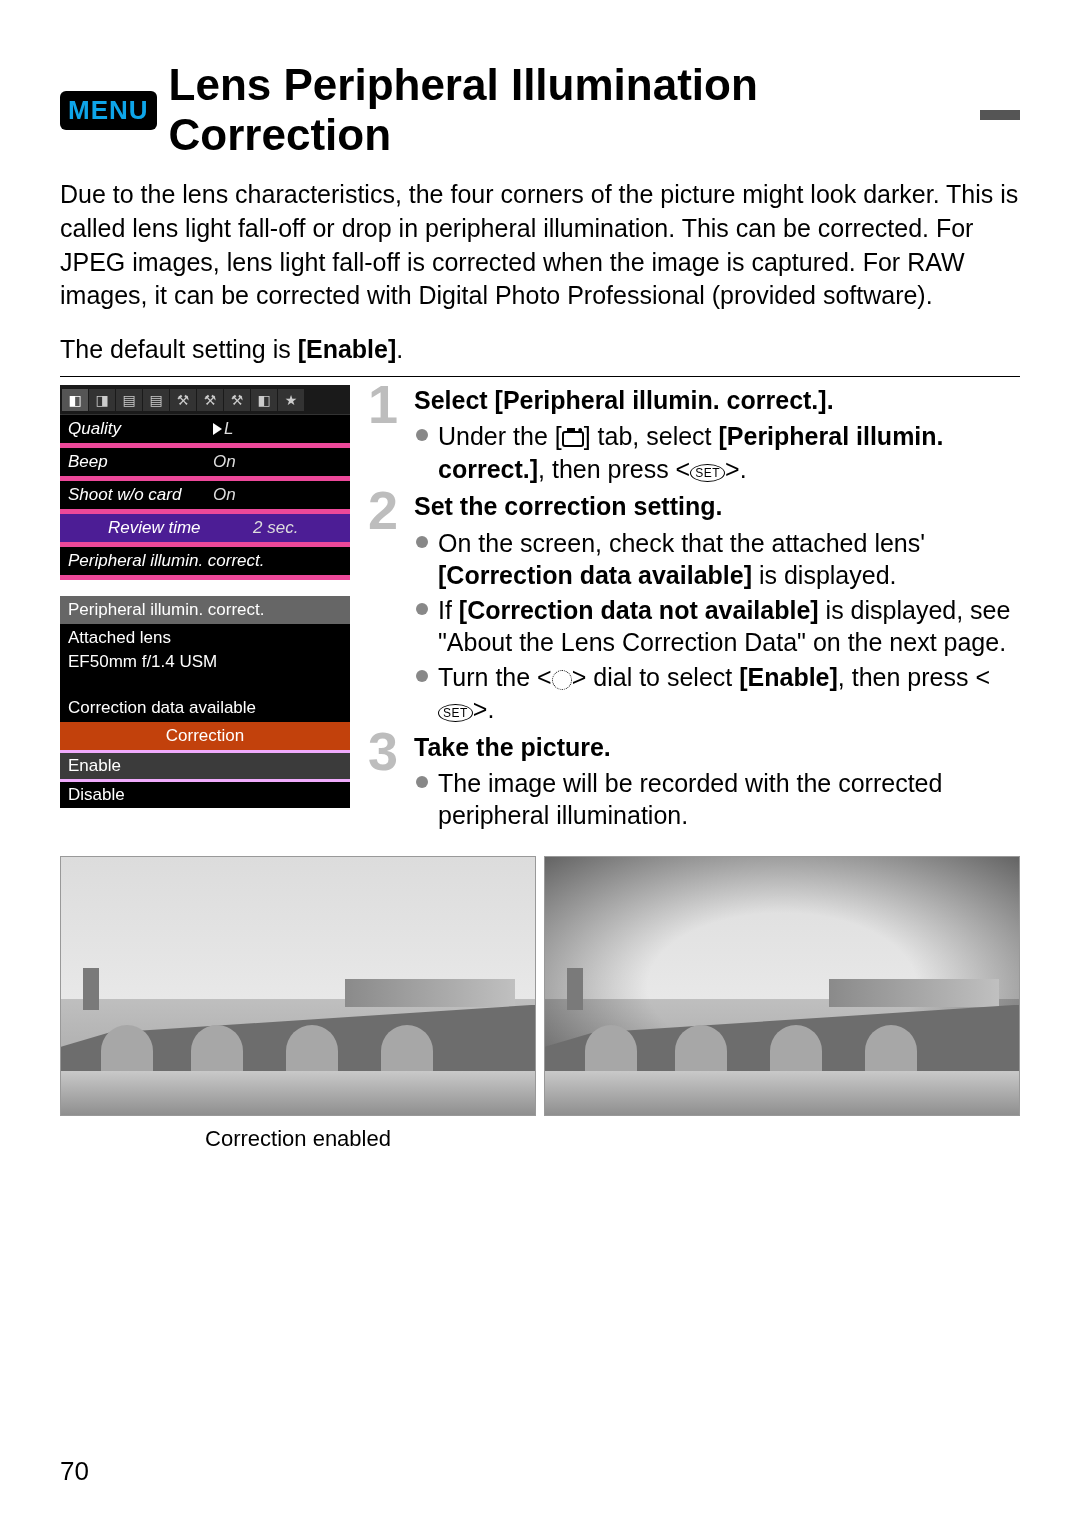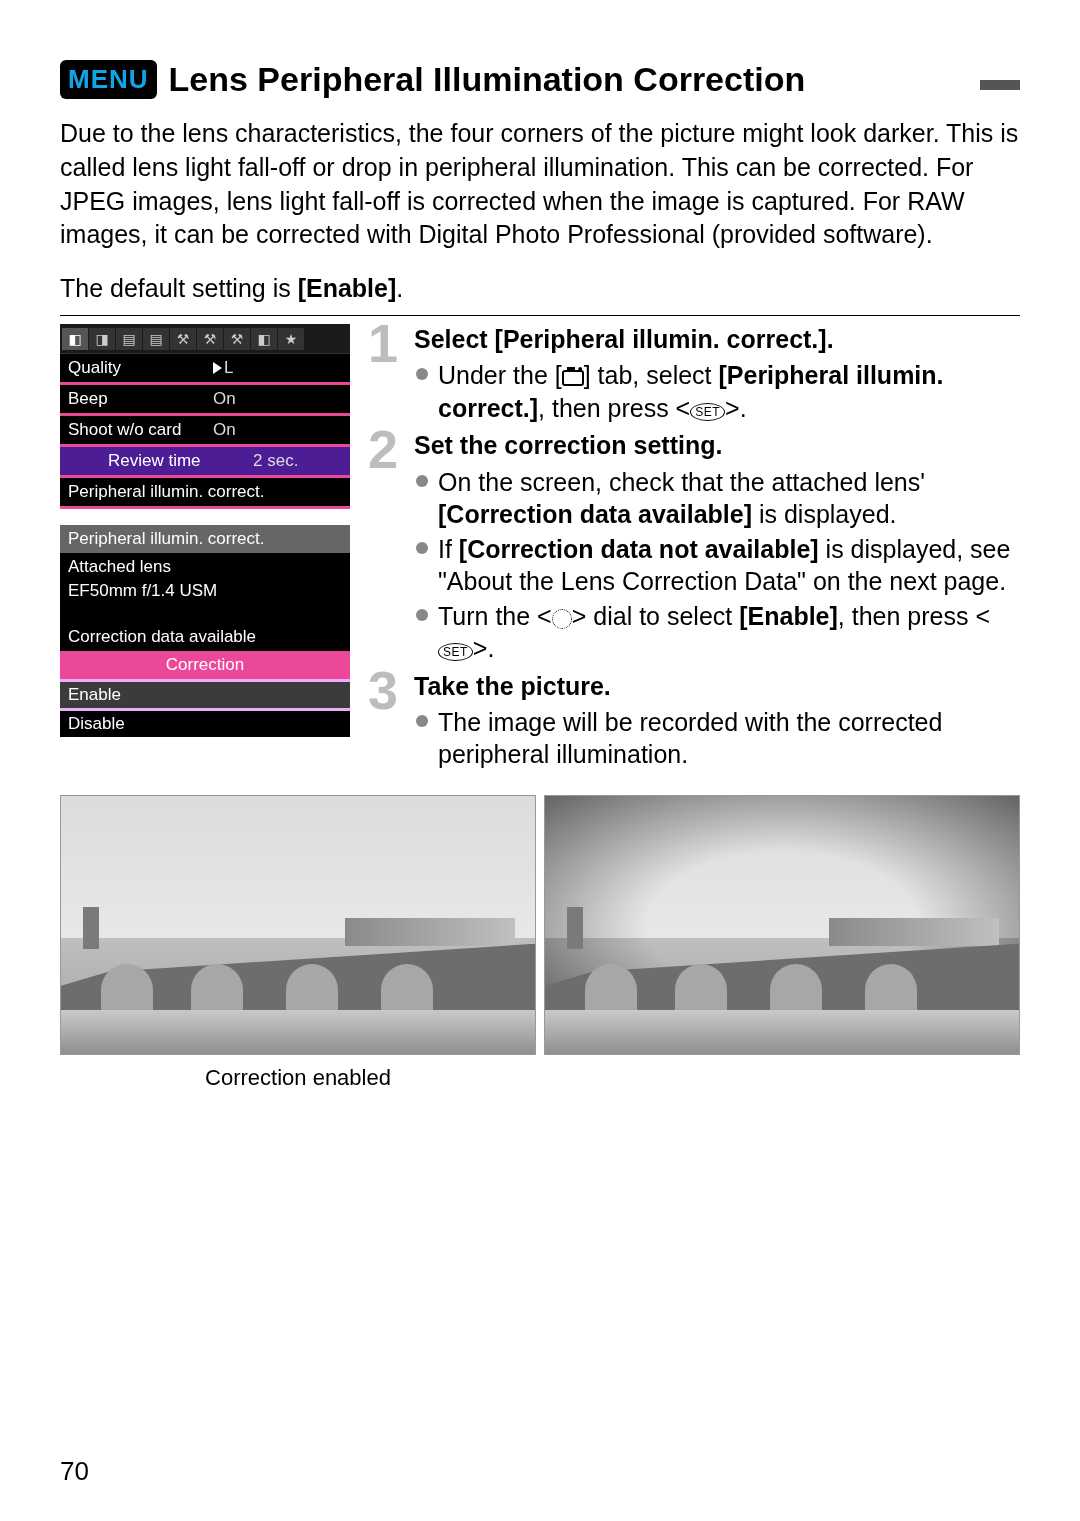--- a/index.html
+++ b/index.html
@@ -21,21 +21,21 @@
     background: #000;
     color: #0ea5e9;
     font-weight: bold;
     padding: 4px 8px;
     border-radius: 6px;
     font-size: 26px;
     letter-spacing: 1px;
     margin-right: 12px;
   }
   .page-title {
-    font-size: 34px;
+    font-size: 44px;
     font-weight: bold;
     flex: 1;
   }
   .title-bar {
     width: 40px;
     height: 10px;
     background: #555;
     margin-left: 16px;
     margin-top: 10px;
   }
@@ -80,40 +80,41 @@
     background:#333;
     font-size:14px;
     text-align:center;
     line-height:22px;
     color:#ccc;
   }
   .tab-icons span.active{ background:#555; color:#fff; }
   .menu-row {
     display: flex;
     padding: 4px 8px;
-    border-bottom: 3px solid #ec4899;
+    border-bottom: 5px solid #ec4899;
+    font-style: italic;
   }
   .menu-row.hl { background: #4c1d95; padding-left: 48px; }
   .menu-row .label { flex: 0 0 145px; }
   .menu-row .value { color: #ddd; }
   .qicon {
     width:0;height:0;
     border-left:9px solid #fff;
     border-top:6px solid transparent;
     border-bottom:6px solid transparent;
     display:inline-block;
     margin-right:2px;
     vertical-align: -1px;
   }
   .screen2 .header {
     background:#666;
     padding:4px 8px;
   }
   .section-pad { padding: 4px 8px; }
-  .corr-label { text-align:center; background:#ec4899; padding:4px 0;}
+  .corr-label { text-align:center; background:#c2410c; padding:4px 0;}
   .opt {
     padding:3px 8px;
     border-top:3px solid #f0abfc;
   }
   .opt.sel { background:#3b3b3b; }
   .steps { flex:1; font-size: 25px; }
   .step { position: relative; padding-left: 40px; margin-bottom: 6px; }
   .step-num {
     position: absolute;
     left: -6px;

